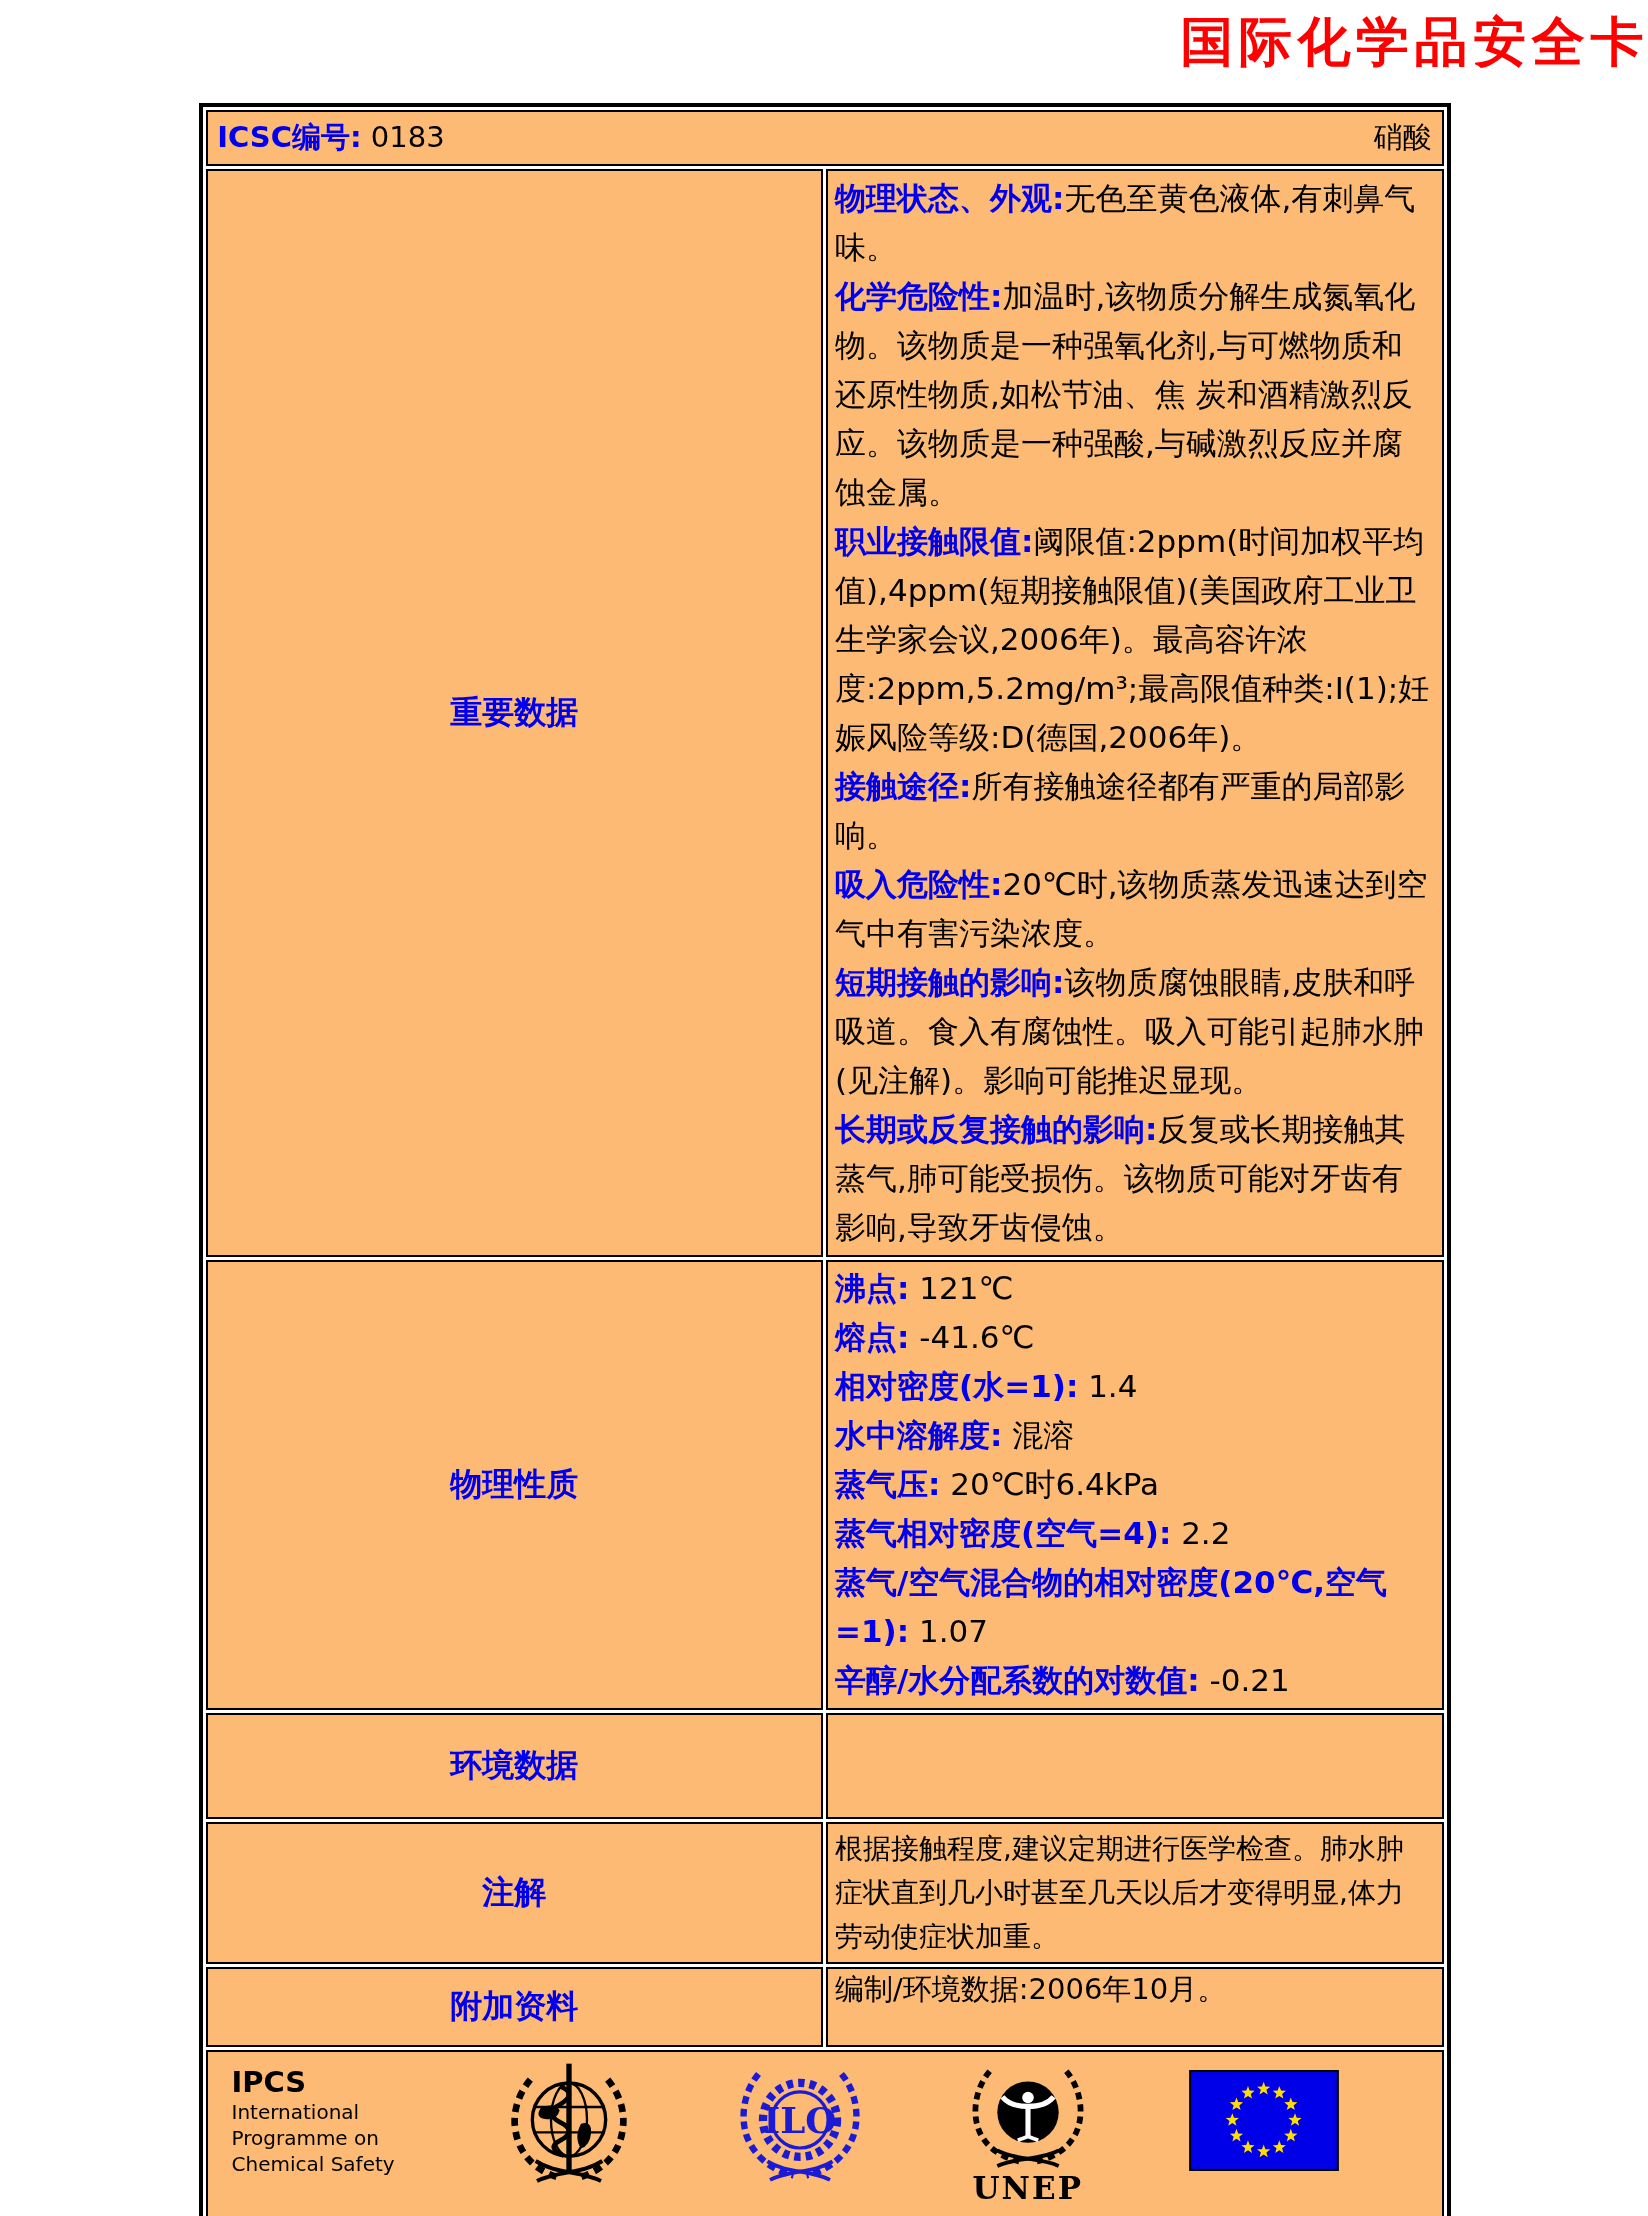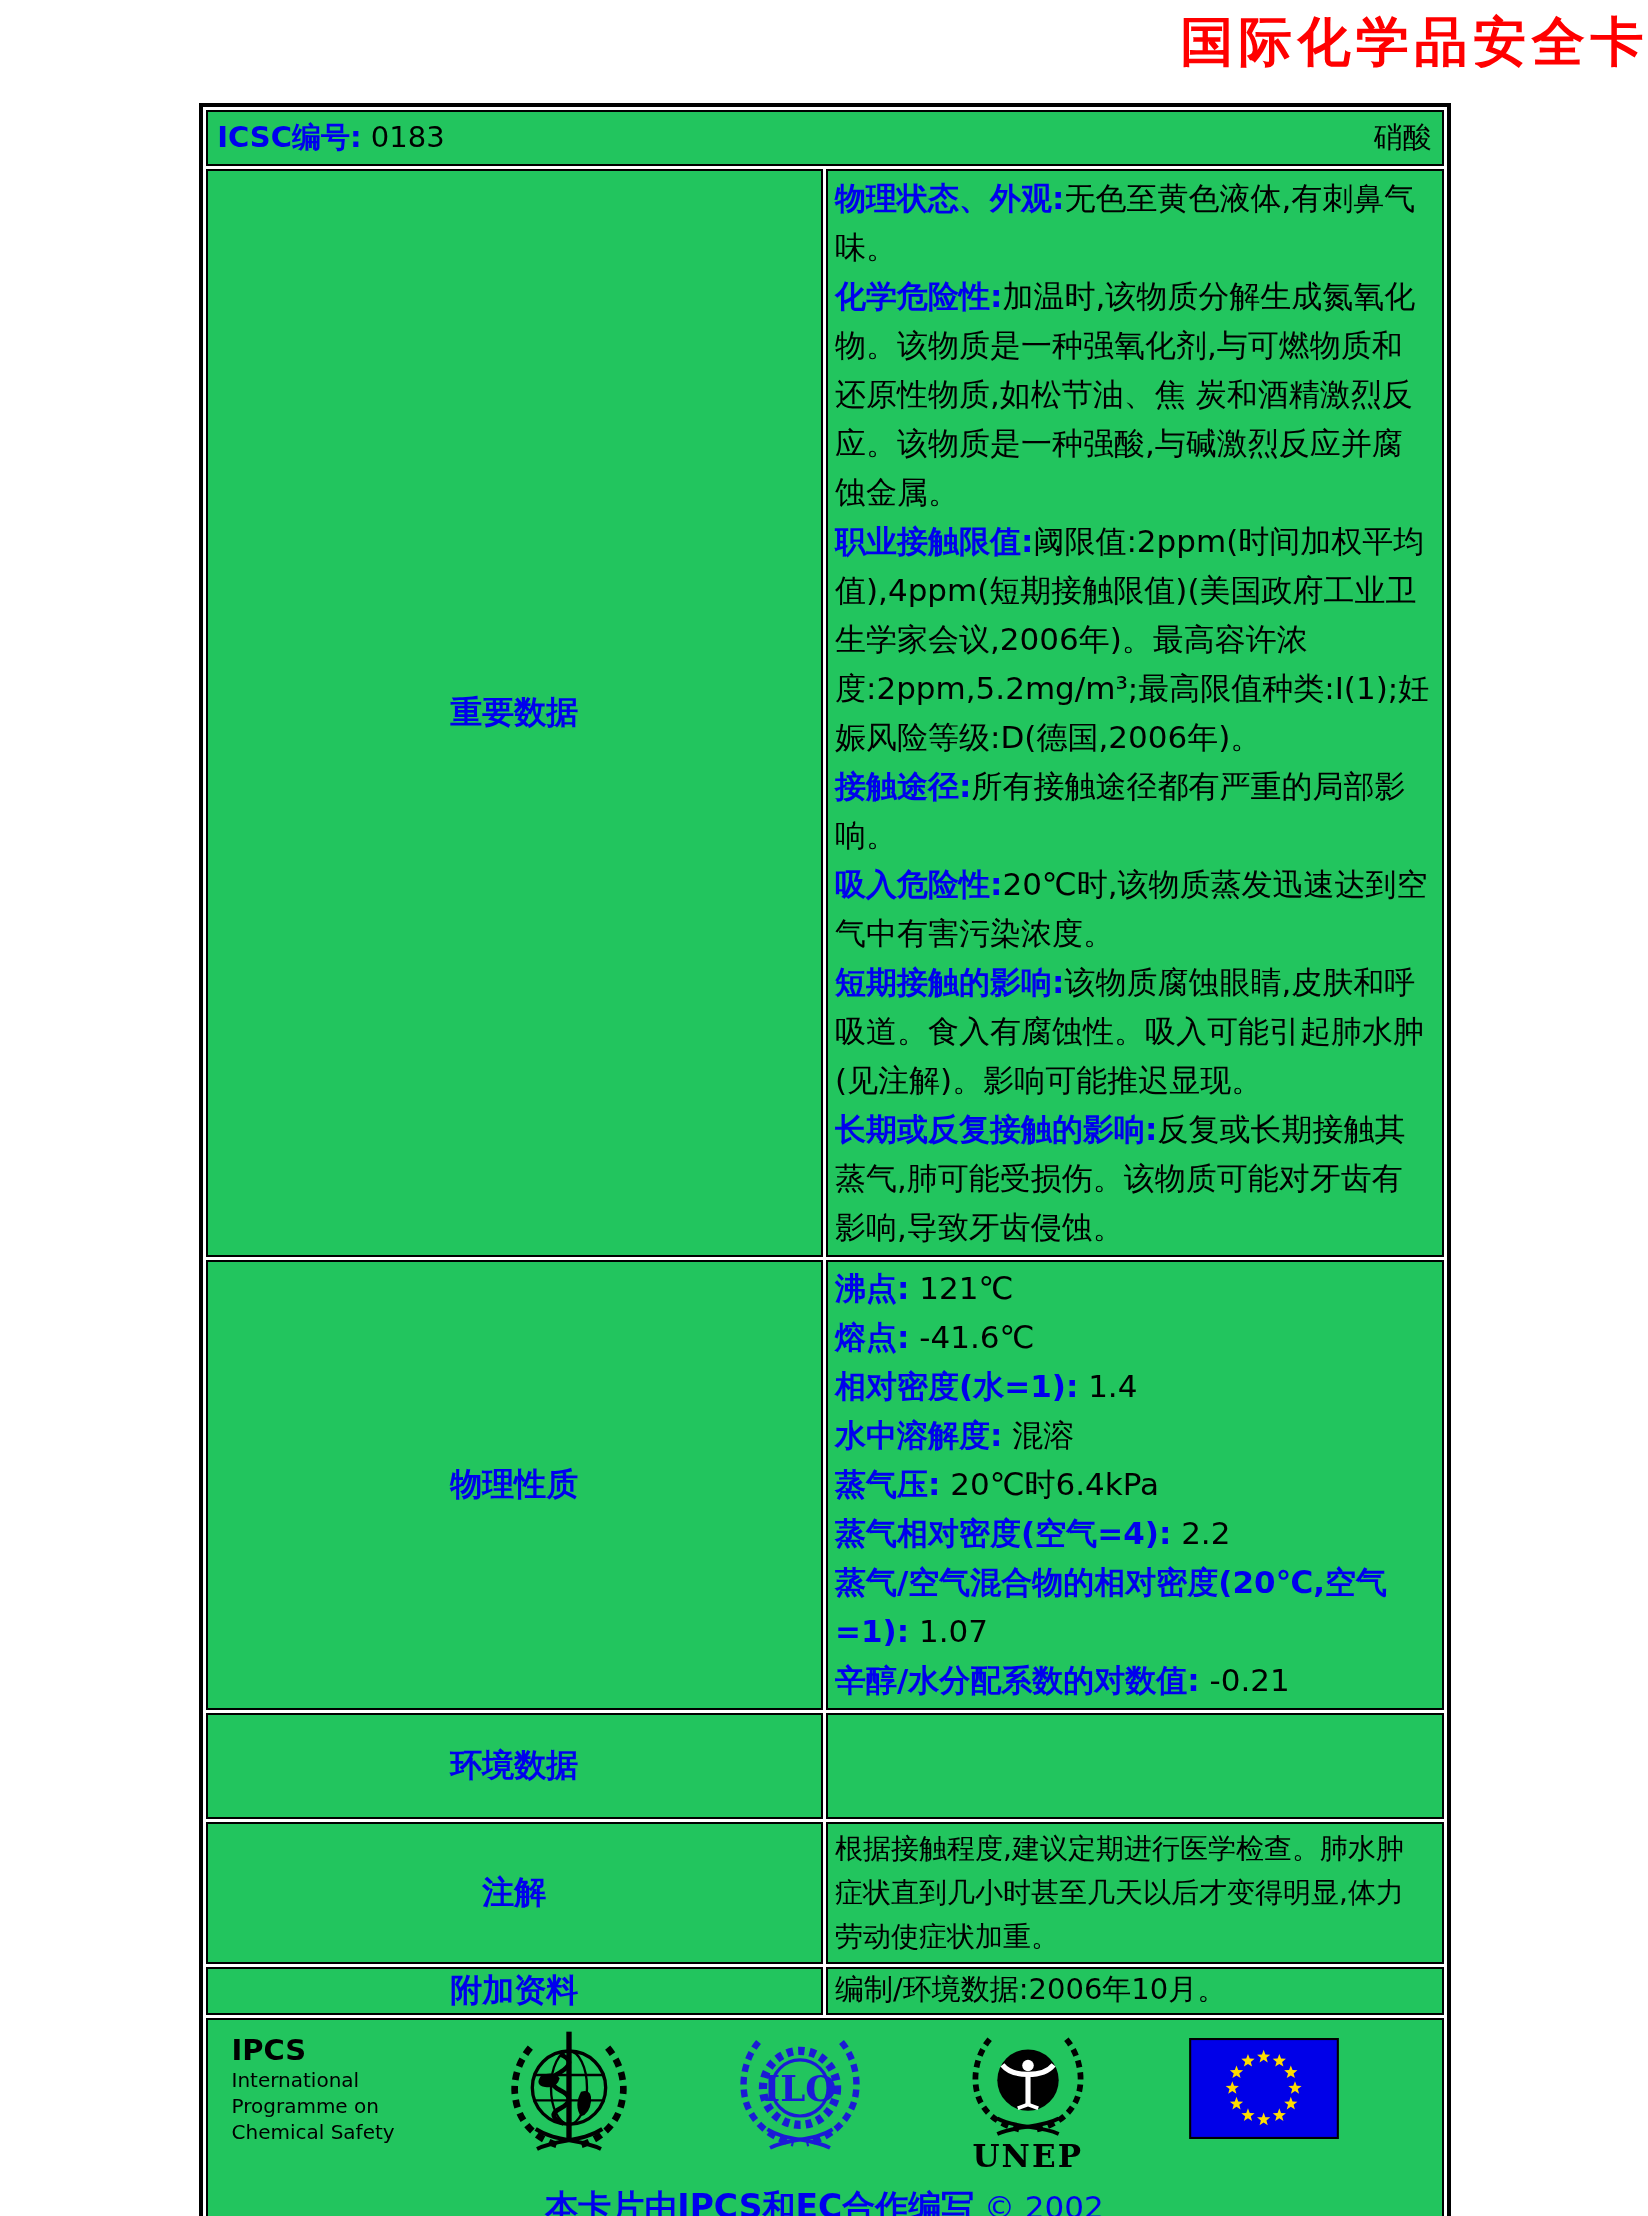--- a/index.html
+++ b/index.html
@@ -21,29 +21,29 @@
     margin: 7px 0 0 0;
   }
   table.card {
     margin: 24px auto 0 auto;
     width: 1252px;
     border: 4.2px solid #000;
     border-collapse: separate;
     border-spacing: 3.5px;
     table-layout: fixed;
   }
-  td { border: 2.1px solid #000; background: #22c55e; }
+  td { border: 2.1px solid #000; background: #fdba74; }
   td.sec-label {
     width: 167px;
     text-align: center;
     vertical-align: middle;
     color: #0000EE;
     font-weight: bold;
     font-size: 32px;
-    padding: 0;
+    padding: 16px;
   }
   td.sec-content {
     vertical-align: top;
     padding: 2.8px 9.7px 2.8px 7px;
     font-size: 31px;
     line-height: 49px;
   }
   .k { color: #0000EE; font-weight: bold; }
   p.para { margin: 0; }
   .prop-line { margin: 0; }

